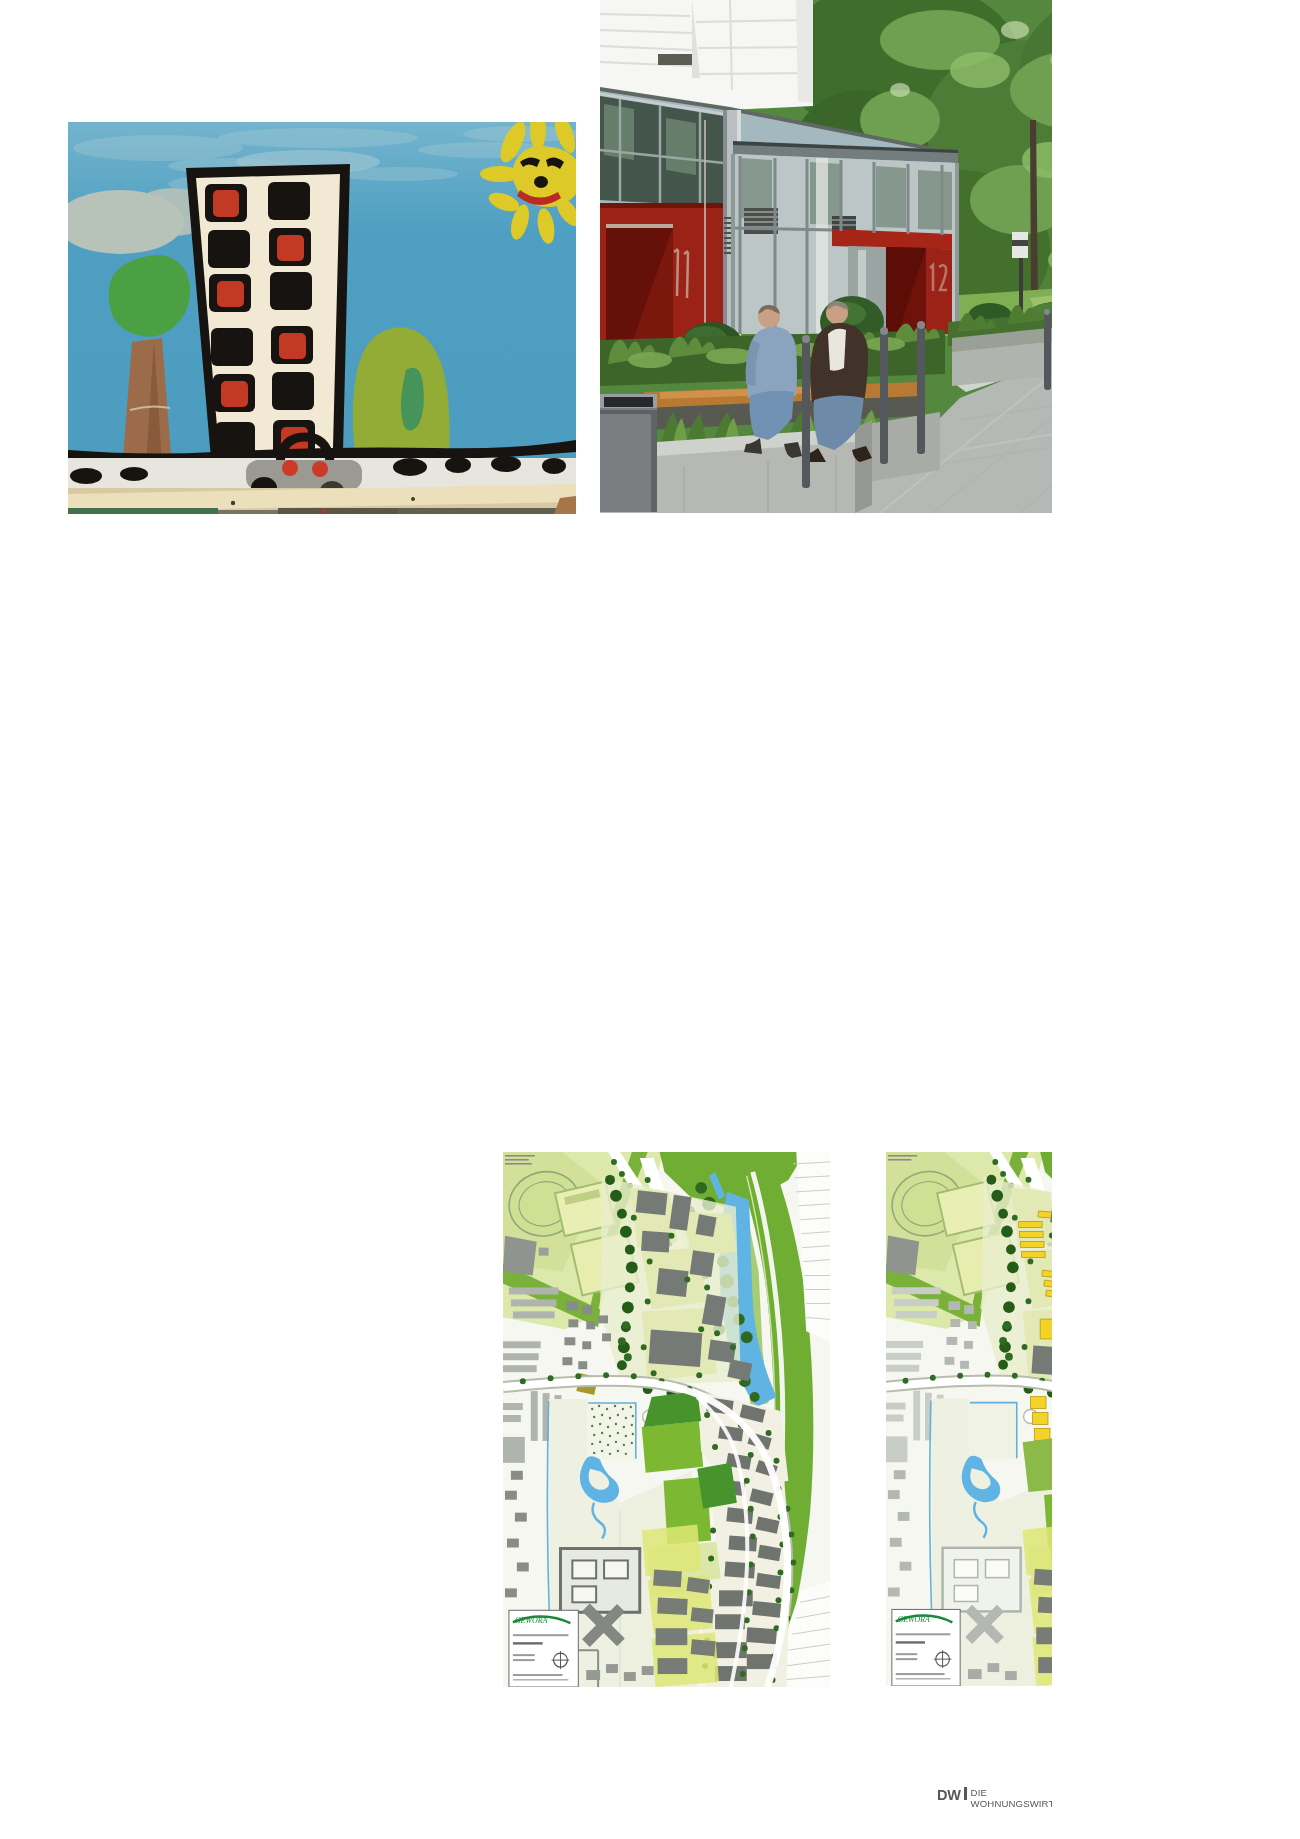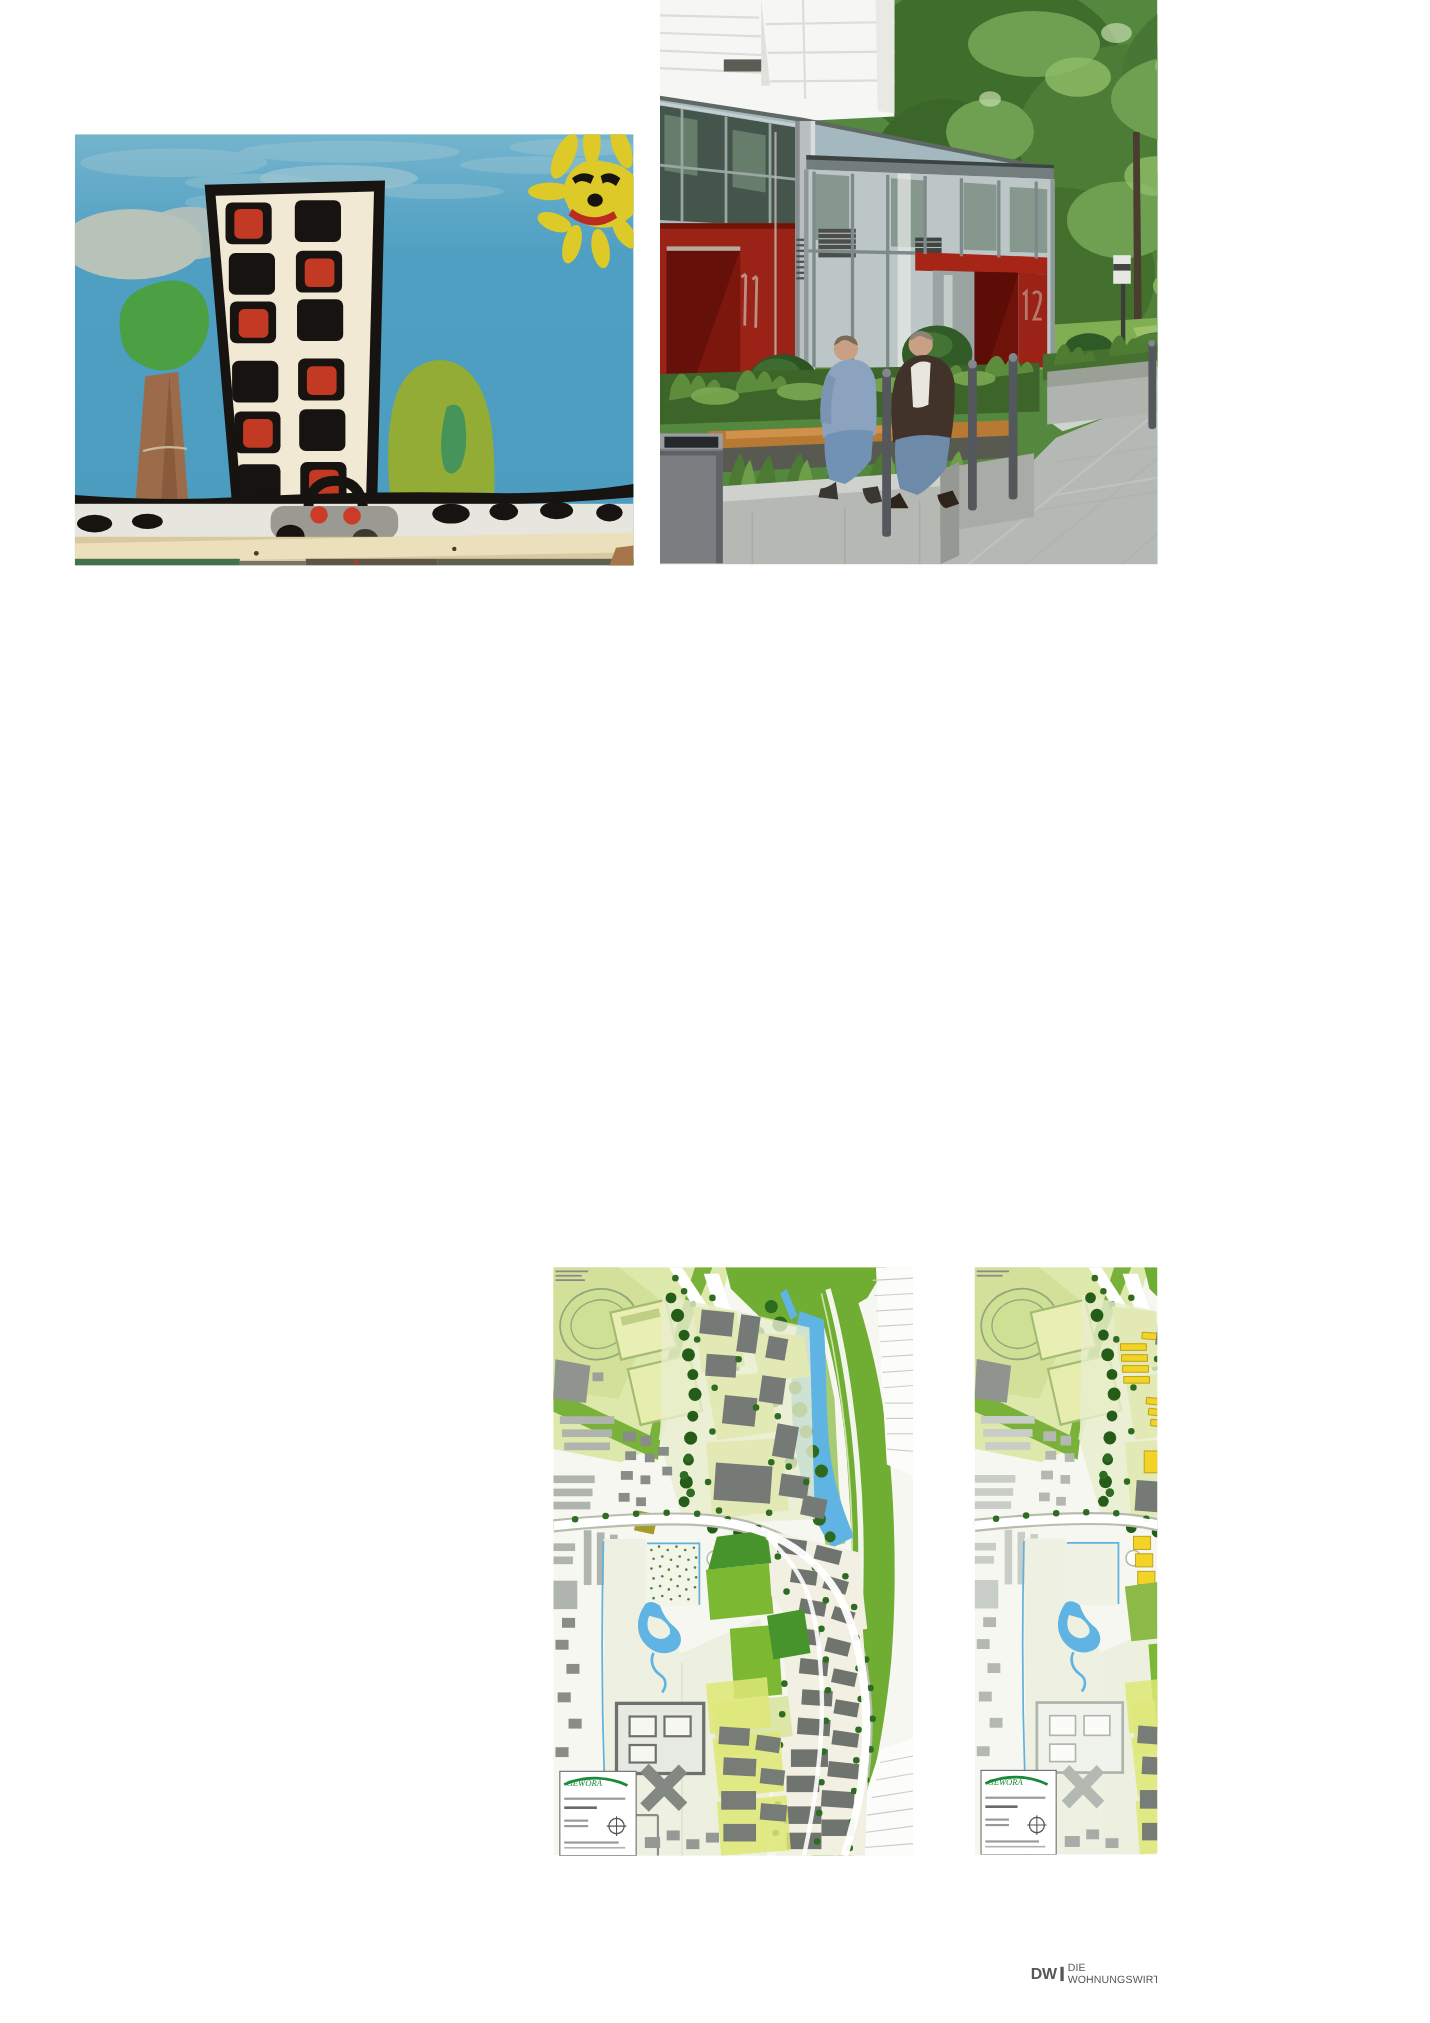--- a/index.html
+++ b/index.html
@@ -1189,19 +1189,19 @@
     <rect x="84" y="520" width="14" height="10"></rect>
           <rect x="104" y="514" width="12" height="9"></rect>
     <rect x="122" y="522" width="12" height="9"></rect>
   </g>
 
   <rect x="2" y="3" width="30" height="1.6" fill="#8a8a8a"></rect>
   <rect x="2" y="7" width="24" height="1.6" fill="#8a8a8a"></rect>
 </svg>
 </div>
 
-<div class="abs" style="left:937px;top:1787px;height:15px;display:flex;align-items:center;color:#575757;">
+<div class="abs" style="left:937px;top:1787px;height:15px;display:flex;color:#575757;">
   <span style="font-size:14.5px;font-weight:bold;letter-spacing:-0.3px;">DW</span>
   <span style="display:inline-block;width:3.5px;height:13px;background:#575757;margin-left:3px;margin-right:4px;"></span>
   <span style="font-size:9.6px;font-weight:normal;letter-spacing:0.12px;">DIE WOHNUNGSWIRTSCHAFT</span>
 </div>
 
 </div>
 
 </body></html>

